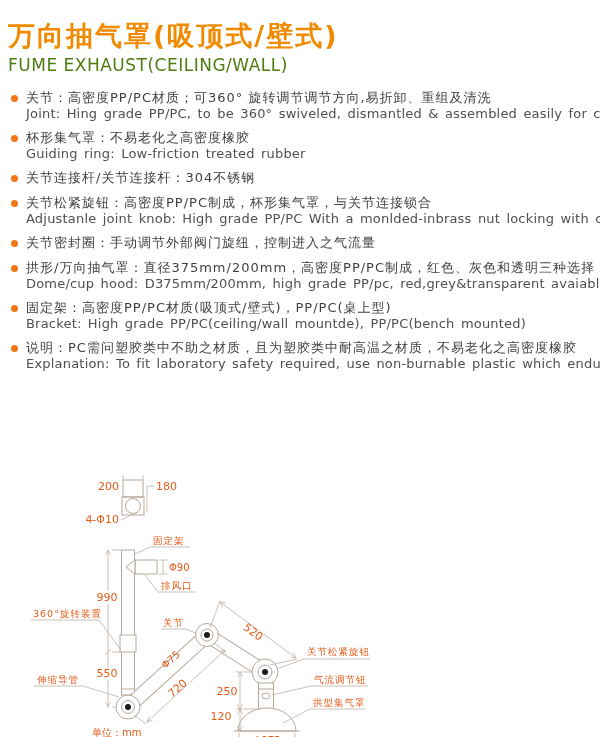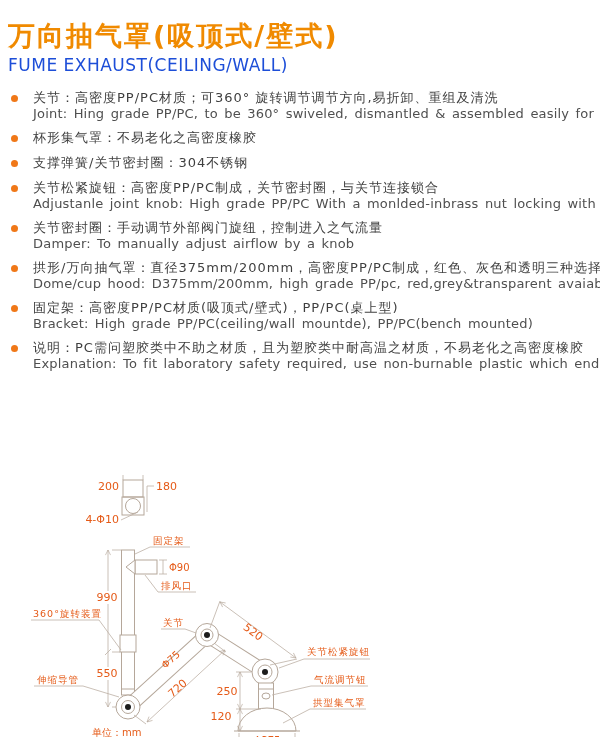--- a/index.html
+++ b/index.html
@@ -1,24 +1,24 @@
 <!DOCTYPE html>
 <html><head>
 <meta charset="utf-8">
 <style>
   html,body{margin:0;padding:0;}
   body{width:600px;height:737px;background:#ffffff;font-family:"DejaVu Sans",sans-serif;overflow:hidden;}
   .page{position:relative;width:600px;height:737px;background:#fff;margin-top:12px;}
 
   .hdr{position:absolute;top:8px;left:8px;right:8px;}
   .title-zh{font-size:27px;font-weight:bold;color:#f08a00;letter-spacing:2px;line-height:32px;}
-  .title-en{font-size:17px;color:#1d4ed8;letter-spacing:0.5px;line-height:22px;margin-top:2px;}
+  .title-en{font-size:17px;color:#4d7c0f;letter-spacing:0.5px;line-height:22px;margin-top:2px;}
 
   .specs{position:absolute;top:78px;left:0;right:0;}
-  .spec{position:relative;padding-left:33px;margin-bottom:9px;}
+  .spec{position:relative;padding-left:26px;margin-bottom:9px;}
   .spec .dot{position:absolute;left:11px;top:5px;width:7px;height:7px;border-radius:50%;background:#f07818;}
   .spec-zh{font-size:13px;color:#3f3f3f;letter-spacing:1px;line-height:16px;white-space:nowrap;}
   .spec-en{font-size:13px;color:#4f4f4f;letter-spacing:0.2px;word-spacing:2px;line-height:15px;white-space:nowrap;}
 
   .diagram{position:absolute;top:447px;left:0;width:600px;height:290px;}
   .dln{stroke:#b5a79a;stroke-width:1;fill:none;}
   .thin{stroke:#bdb0a4;stroke-width:0.8;fill:none;}
   .wfill{fill:#ffffff;stroke:#b5a79a;stroke-width:1;}
   .dtx{fill:#e55a17;font-size:11px;font-family:"DejaVu Sans",sans-serif;}
   .dtx-s{fill:#e55a17;font-size:10px;font-family:"DejaVu Sans",sans-serif;}
@@ -37,34 +37,34 @@
 
   <div class="specs">
     <div class="spec">
       <span class="dot"></span>
       <div class="spec-zh">关节：高密度PP/PC材质；可360° 旋转调节调节方向,易折卸、重组及清洗</div>
       <div class="spec-en">Joint: Hing grade PP/PC, to be 360° swiveled, dismantled &amp; assembled easily for cleaning</div>
     </div>
     <div class="spec">
       <span class="dot"></span>
       <div class="spec-zh">杯形集气罩：不易老化之高密度橡胶</div>
-    </div>
-    <div class="spec">
-      <span class="dot"></span>
-      <div class="spec-zh">支撑弹簧/关节密封圈：304不锈钢</div>
-    </div>
-    <div class="spec">
-      <span class="dot"></span>
-      <div class="spec-zh">关节松紧旋钮：高密度PP/PC制成，关节密封圈，与关节连接锁合</div>
+      <div class="spec-en">Guiding ring: Low-friction treated rubber</div>
+    </div>
+    <div class="spec">
+      <span class="dot"></span>
+      <div class="spec-zh">关节连接杆/关节连接杆：304不锈钢</div>
+    </div>
+    <div class="spec">
+      <span class="dot"></span>
+      <div class="spec-zh">关节松紧旋钮：高密度PP/PC制成，杯形集气罩，与关节连接锁合</div>
       <div class="spec-en">Adjustanle joint knob: High grade PP/PC With a monlded-inbrass nut locking with center bolt</div>
     </div>
     <div class="spec">
       <span class="dot"></span>
       <div class="spec-zh">关节密封圈：手动调节外部阀门旋纽，控制进入之气流量</div>
-      <div class="spec-en">Damper: To manually adjust airflow by a knob</div>
     </div>
     <div class="spec">
       <span class="dot"></span>
       <div class="spec-zh">拱形/万向抽气罩：直径375mm/200mm，高密度PP/PC制成，红色、灰色和透明三种选择</div>
       <div class="spec-en">Dome/cup hood: D375mm/200mm, high grade PP/pc, red,grey&amp;transparent avaiable</div>
     </div>
     <div class="spec">
       <span class="dot"></span>
       <div class="spec-zh">固定架：高密度PP/PC材质(吸顶式/壁式)，PP/PC(桌上型)</div>
       <div class="spec-en">Bracket: High grade PP/PC(ceiling/wall mountde), PP/PC(bench mounted)</div>

